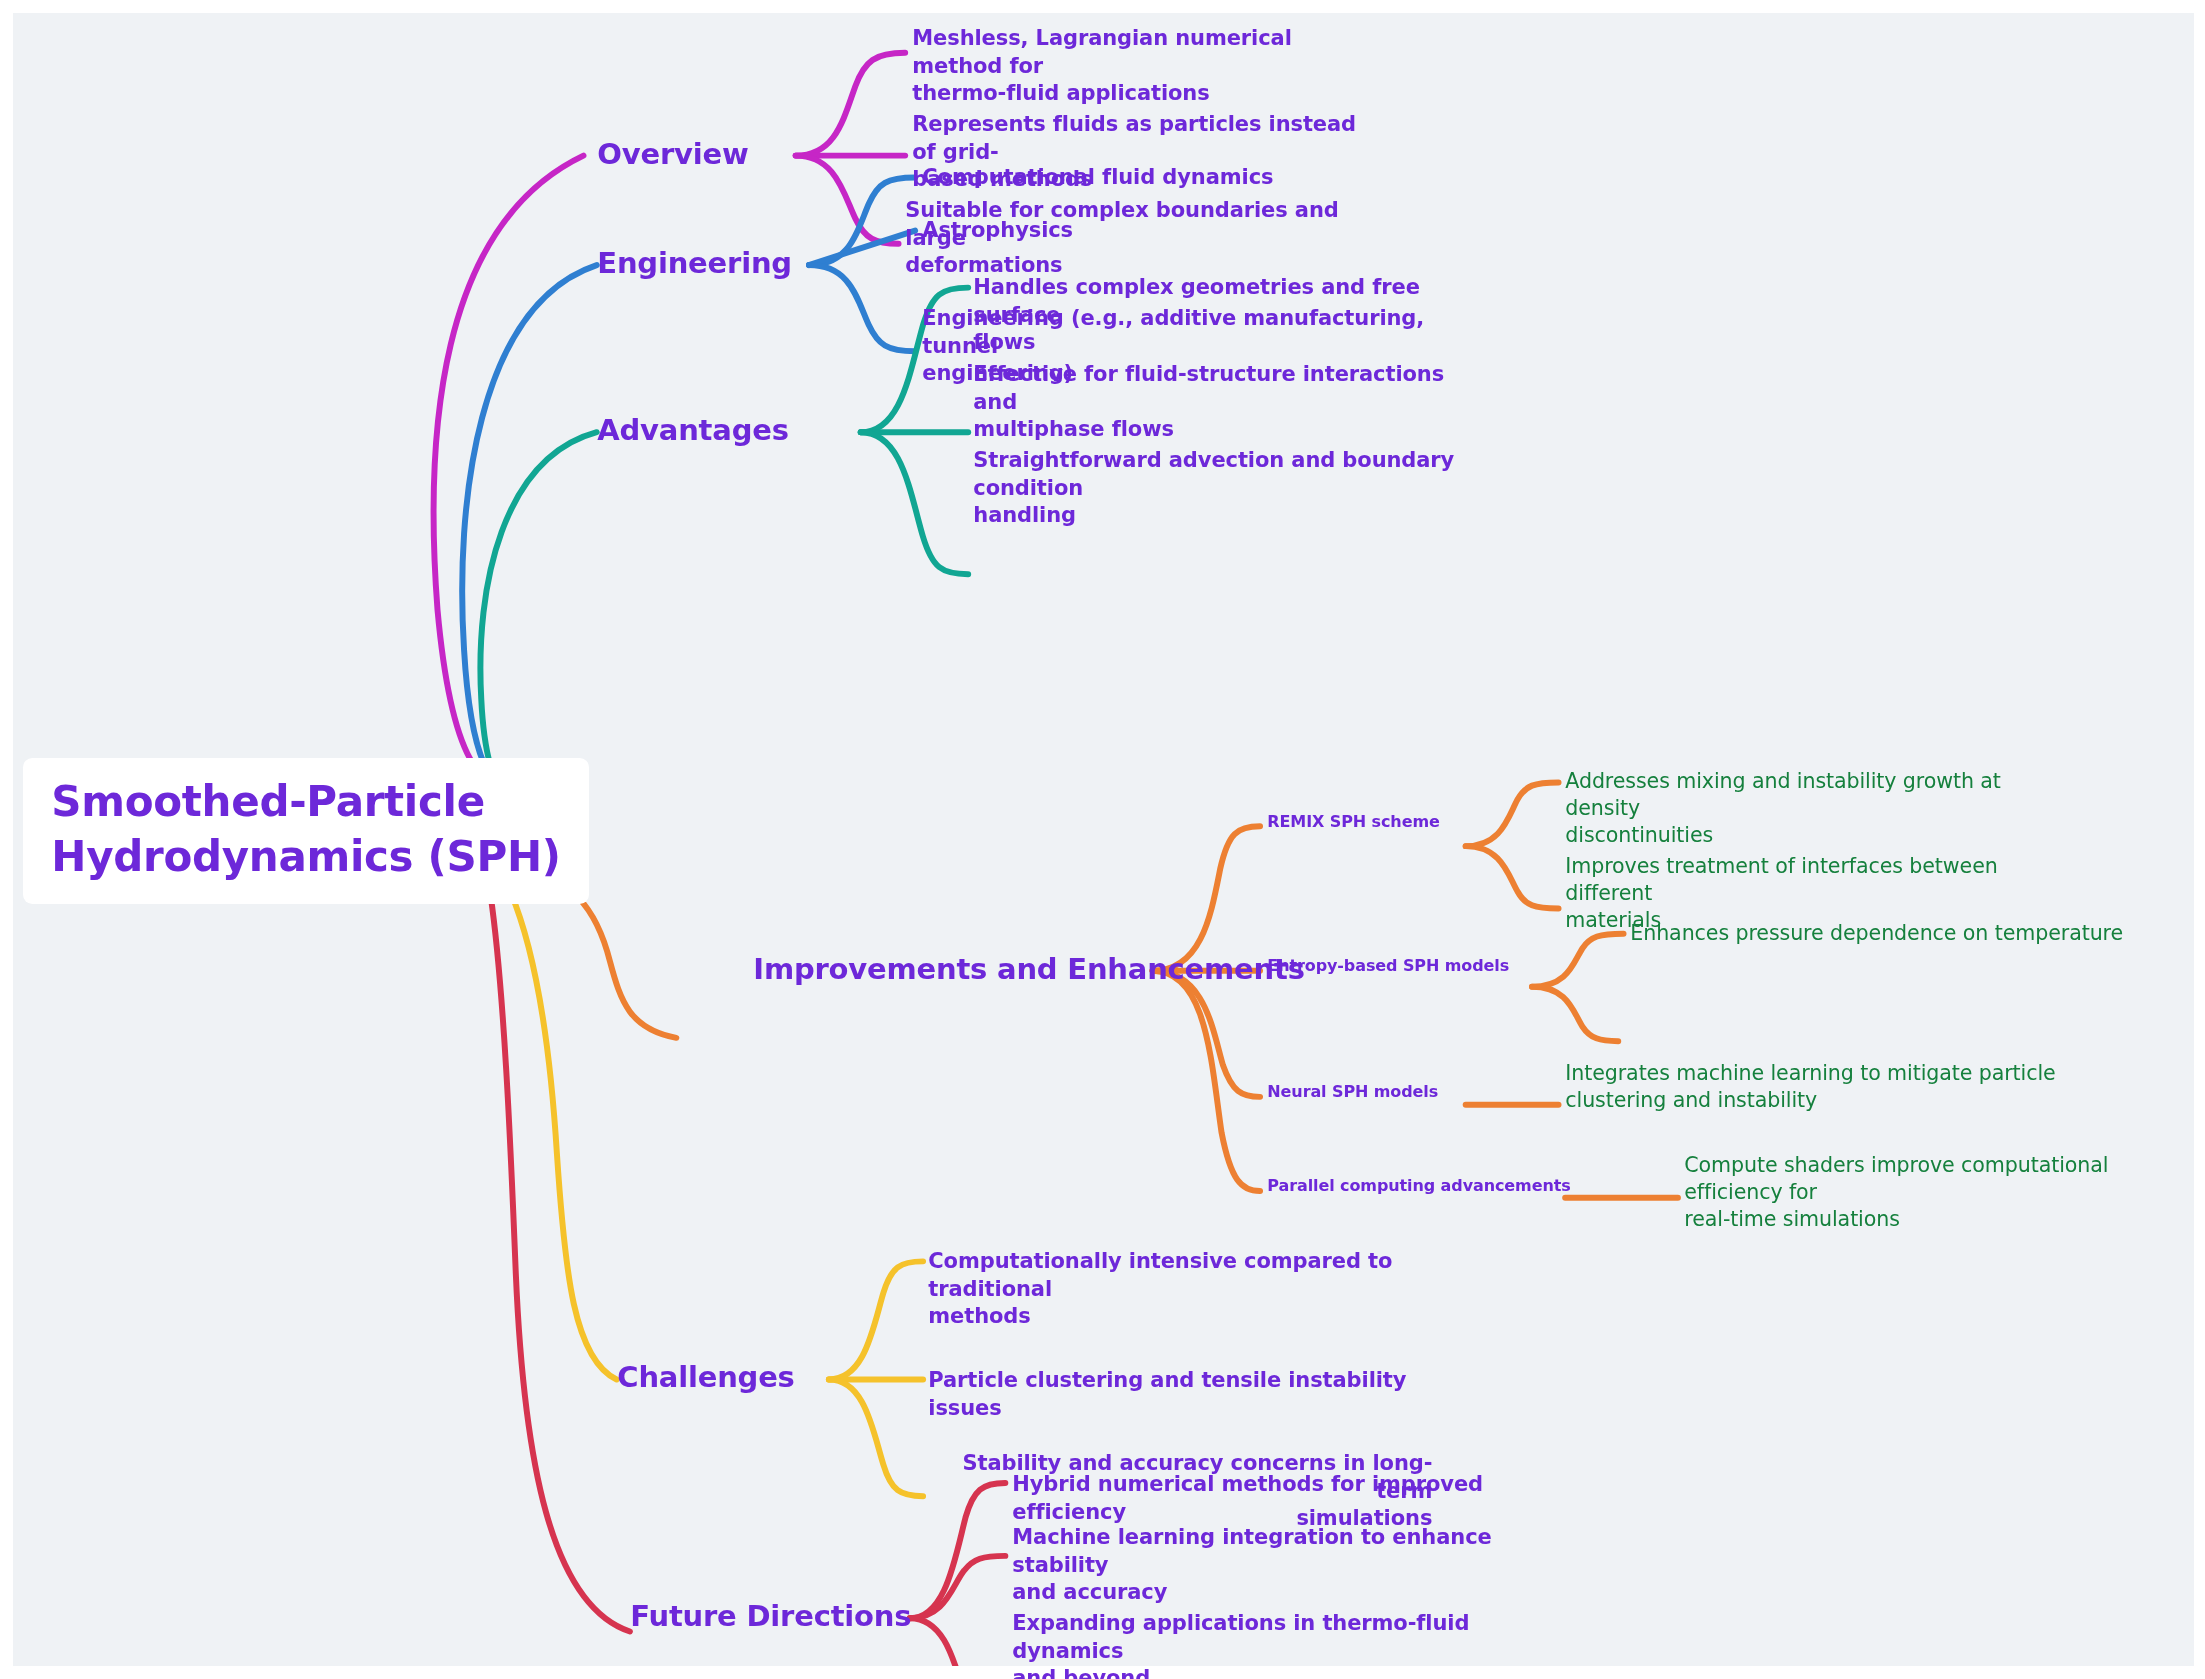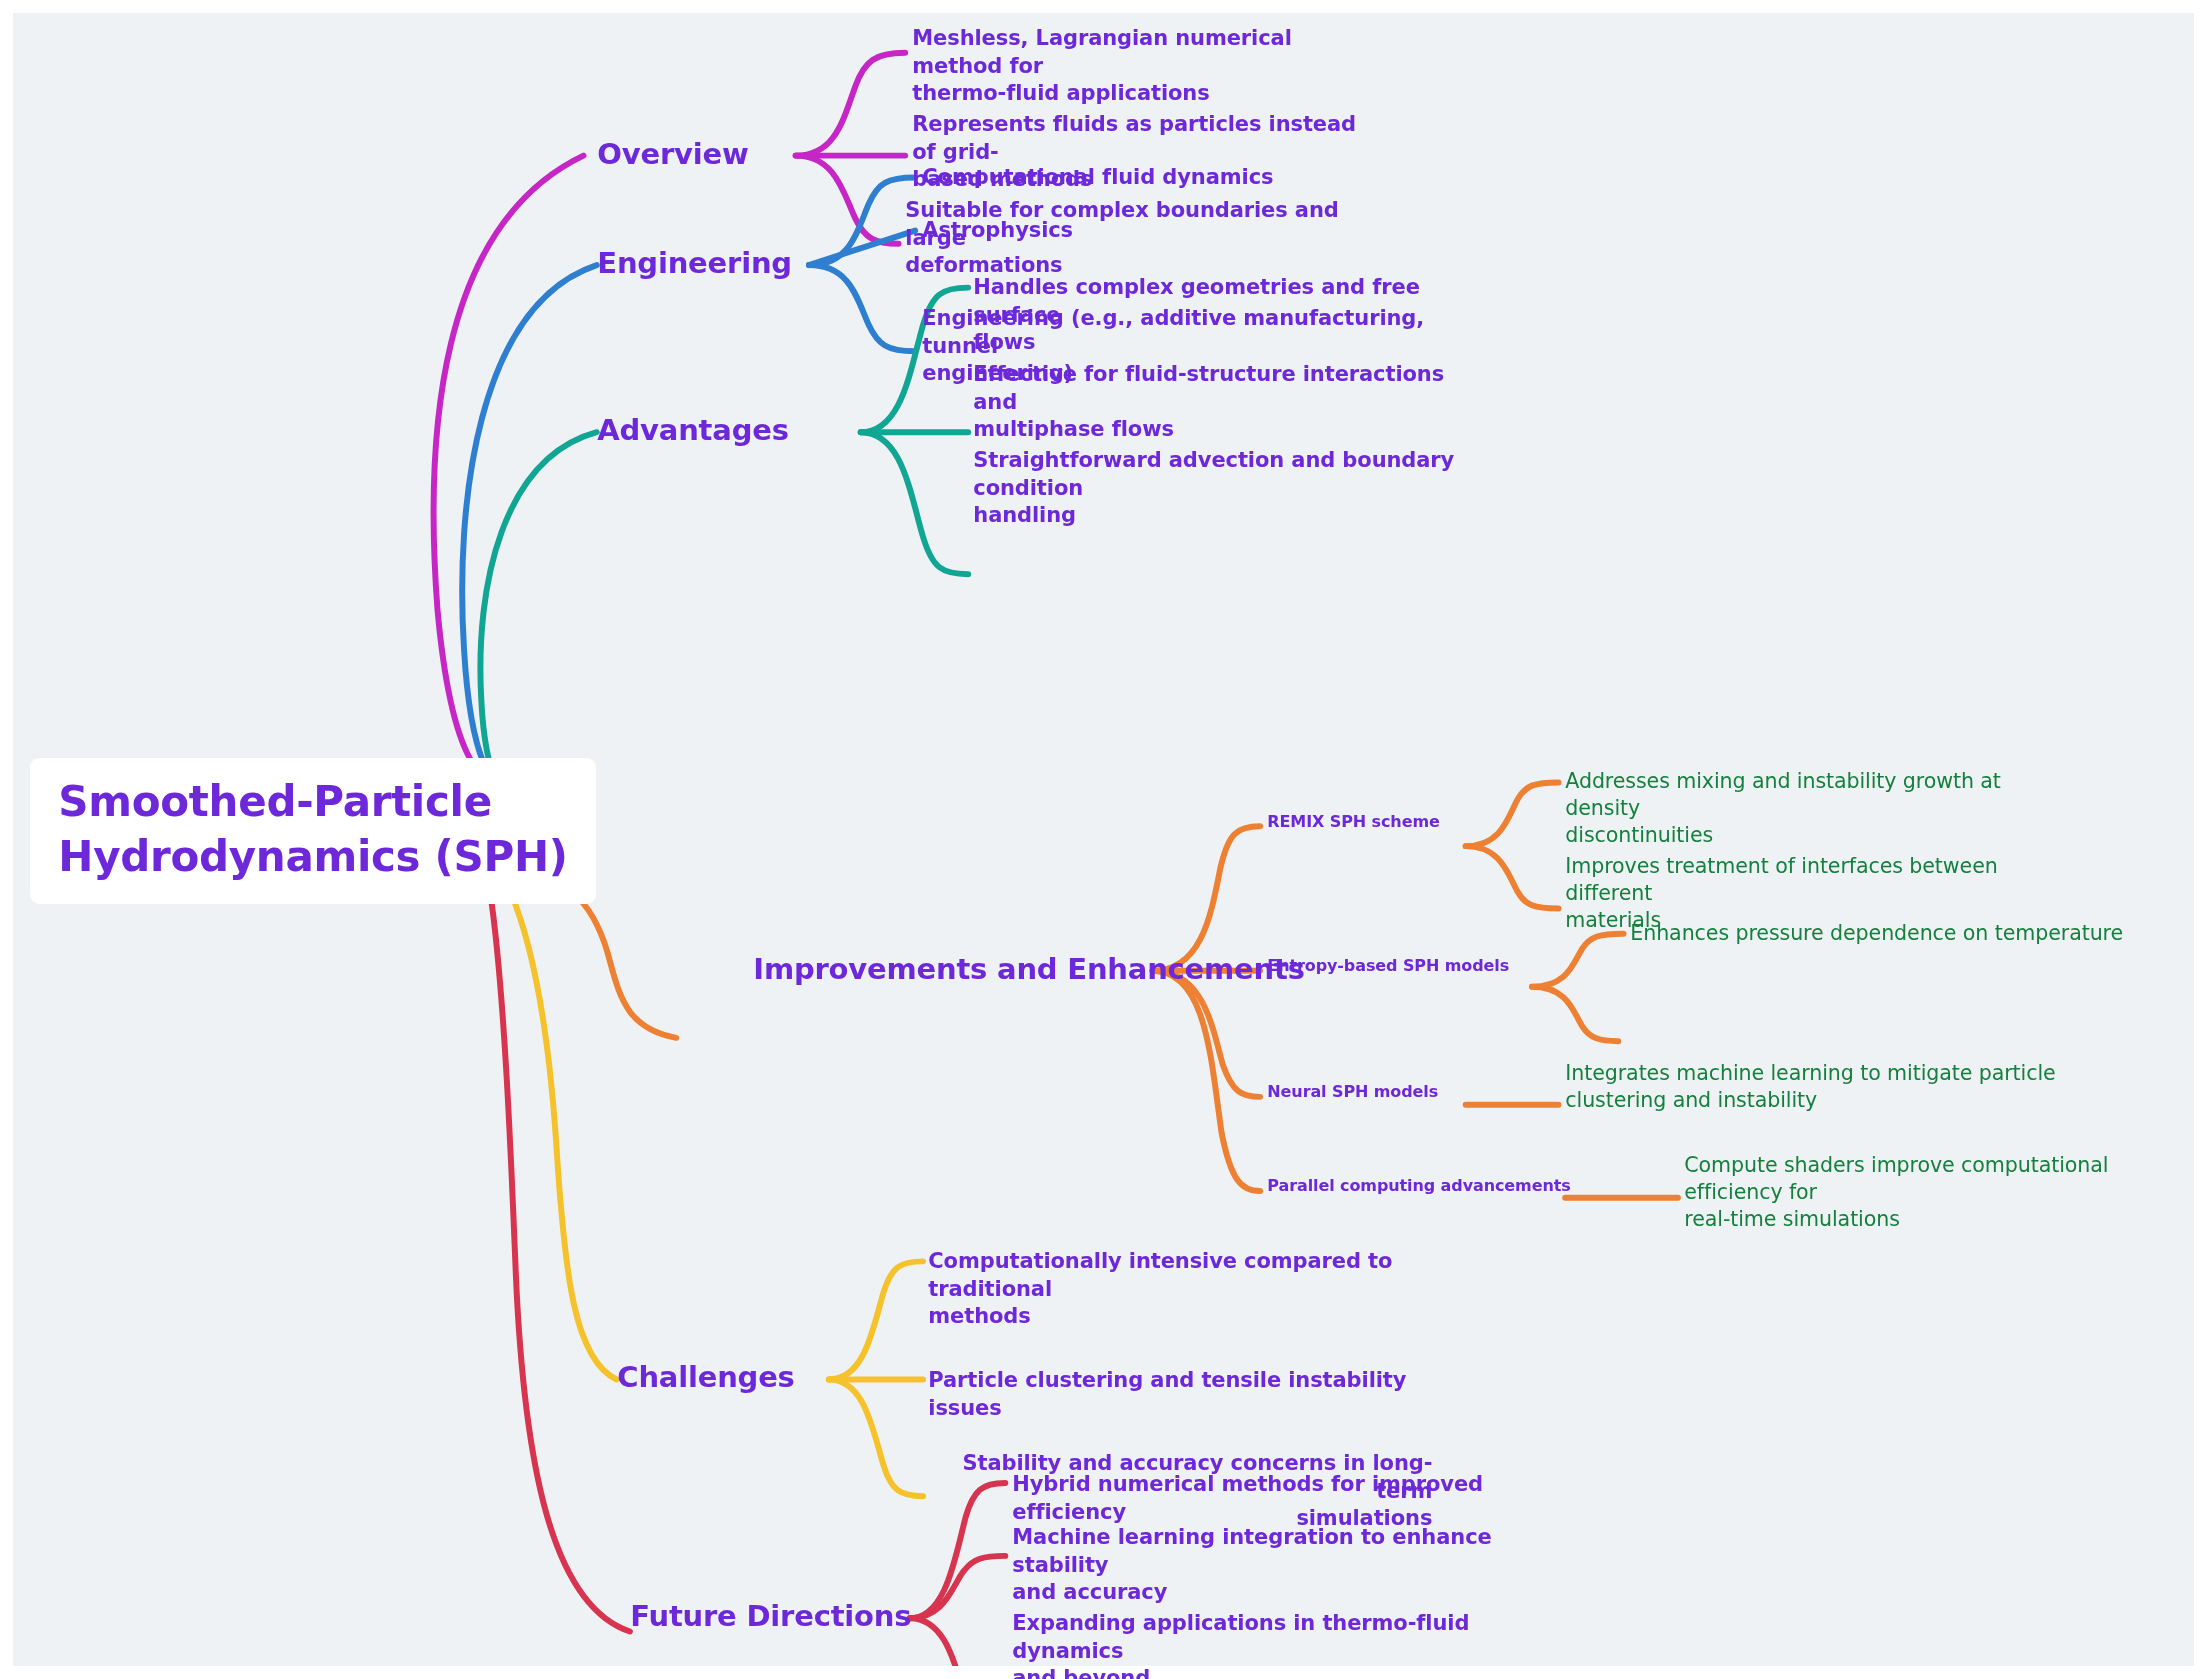--- a/index.html
+++ b/index.html
@@ -37,21 +37,20 @@
   }
   
   #root-node {
     background: #ffffff;
     border-radius: 9.3px;
     padding: 17px 28px 20px 28px;
     font-size: 42px;
     font-weight: bold;
     letter-spacing: -0.3px;
     box-shadow: 0 0 0 0 rgba(0,0,0,0);
-    margin-left: 7px;
   }
   
   .branch-label {
     font-size: 29px;
     font-weight: bold;
     letter-spacing: -0.2px;
     white-space: nowrap;
   }
   
   .leaf {

